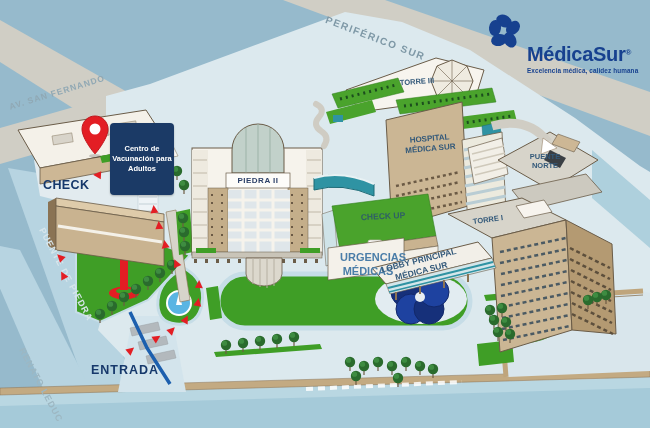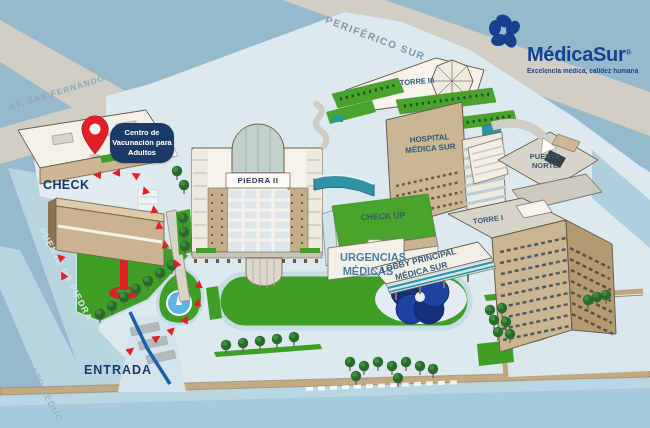--- a/index.html
+++ b/index.html
@@ -5,22 +5,22 @@
   html,body{margin:0;padding:0;background:#eee;}
   .stage{position:relative;width:650px;height:428px;overflow:hidden;background:#96bacc;
          font-family:"Liberation Sans",sans-serif;}
   .stage svg.map{position:absolute;left:0;top:0;}
   
   .lbl-access{position:absolute;font-weight:bold;font-size:12.5px;color:#16386b;letter-spacing:.4px;white-space:nowrap;}
   .lbl-street{position:absolute;font-weight:bold;white-space:nowrap;transform-origin:0 0;}
   .lbl-bldg{position:absolute;font-weight:bold;color:#33597a;text-align:center;line-height:1.25;transform-origin:50% 50%;}
   
   .marker-box{position:absolute;left:110px;top:123px;width:60px;background:#1b3a66;color:#fff;
-              font-weight:bold;font-size:7.5px;line-height:1.35;text-align:center;padding:5px 2px;
-              border-radius:14px;box-shadow:0 1px 2px rgba(0,0,0,.25);}
+              font-weight:bold;font-size:7.5px;line-height:1.35;text-align:center;padding:21px 2px;
+              border-radius:4px;box-shadow:0 1px 2px rgba(0,0,0,.25);}
   .pin{position:absolute;left:79px;top:114px;}
   
   .arr{position:absolute;width:0;height:0;border-left:8px solid #e31e24;
        border-top:4px solid transparent;border-bottom:4px solid transparent;}
   
   .logo{position:absolute;left:487px;top:12px;display:flex;align-items:flex-start;}
   .logo-text{margin-left:6px;color:#17418f;margin-top:32px;}
   .logo-name{font-weight:bold;font-size:20px;letter-spacing:-.3px;line-height:1;}
   .logo-reg{font-weight:bold;font-size:8px;vertical-align:super;}
   .logo-tag{font-weight:bold;font-size:6.4px;margin-top:2px;letter-spacing:.1px;}
@@ -274,21 +274,21 @@
         <use href="#tree" x="606" y="295"></use>
   </g>
 </svg>
 
 <div class="lbl-street" style="left:328px;top:14px;transform:rotate(21deg);font-size:10px;letter-spacing:1.5px;color:#7e98a6;">PERIFÉRICO SUR</div>
 <div class="lbl-street" style="left:8px;top:102px;transform:rotate(-17deg);font-size:8.5px;letter-spacing:1px;color:#90a8b4;">AV. SAN FERNANDO</div>
 <div class="lbl-street" style="left:46px;top:226px;transform:rotate(62deg);font-size:9px;letter-spacing:1px;color:#d8e6ec;">PUENTE DE PIEDRA</div>
 <div class="lbl-street" style="left:26px;top:346px;transform:rotate(62deg);font-size:9px;letter-spacing:1px;color:#9db7c2;">RENATO LEDUC</div>
 
 <div class="lbl-access" style="left:43px;top:178px;">CHECK</div>
-<div class="lbl-access" style="left:84px;top:363px;letter-spacing:1px;">ENTRADA</div>
+<div class="lbl-access" style="left:91px;top:363px;letter-spacing:1px;">ENTRADA</div>
 
 <div class="lbl-bldg" style="left:229px;top:176px;width:58px;font-size:8px;color:#2b3f67;letter-spacing:.5px;">PIEDRA II</div>
 <div class="lbl-bldg" style="left:390px;top:77px;width:54px;font-size:7.5px;transform:rotate(-4deg);">TORRE III</div>
 <div class="lbl-bldg" style="left:404px;top:134px;width:52px;font-size:8px;transform:rotate(-5deg);">HOSPITAL MÉDICA SUR</div>
 <div class="lbl-bldg" style="left:526px;top:152px;width:38px;font-size:7.5px;">PUENTE NORTE</div>
 <div class="lbl-bldg" style="left:461px;top:215px;width:54px;font-size:7.5px;transform:rotate(-8deg);">TORRE I</div>
 <div class="lbl-bldg" style="left:352px;top:211px;width:62px;font-size:8.5px;transform:rotate(-3deg);color:#2f5f66;">CHECK UP</div>
 <div class="lbl-bldg" style="left:340px;top:251px;width:56px;font-size:11px;color:#4a7da8;">URGENCIAS MÉDICAS</div>
 <div class="lbl-bldg" style="left:374px;top:255px;width:92px;font-size:8.5px;transform:rotate(-14deg);">LOBBY PRINCIPAL MÉDICA SUR</div>
 

